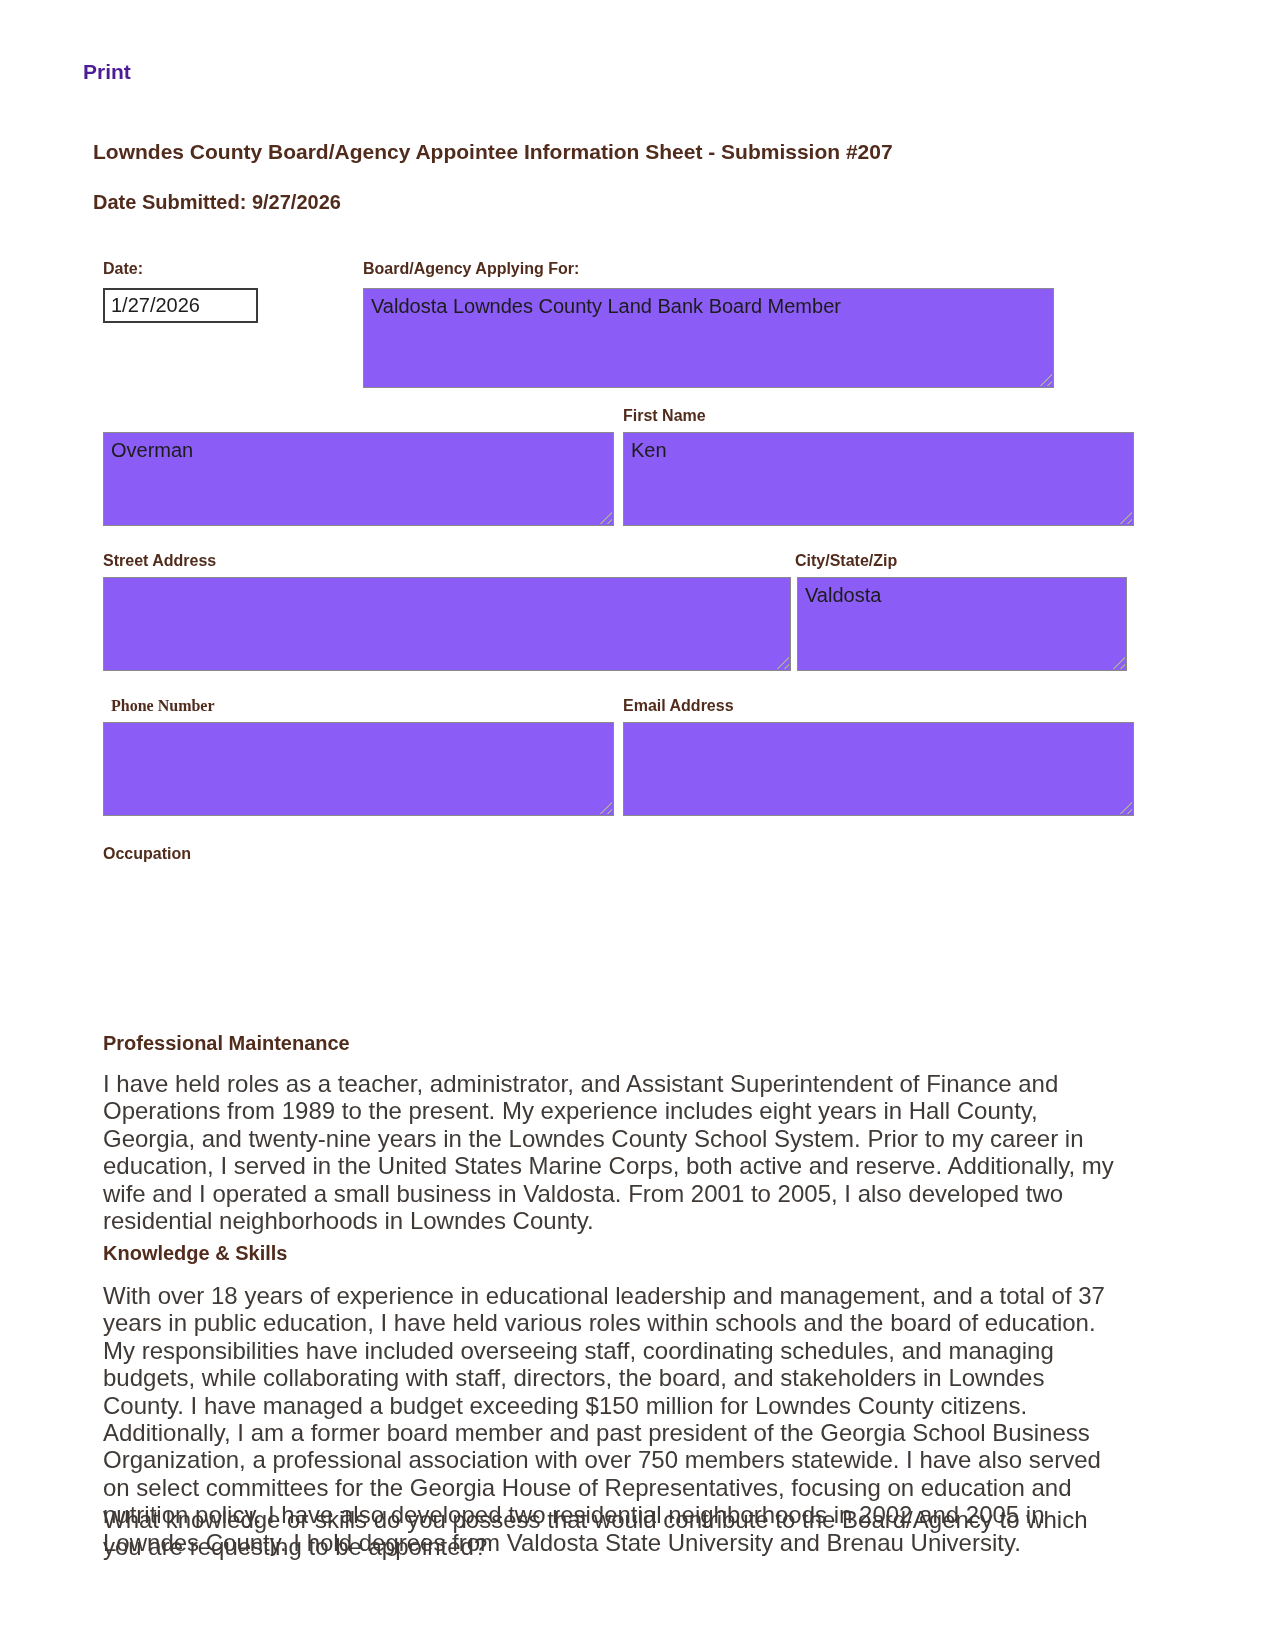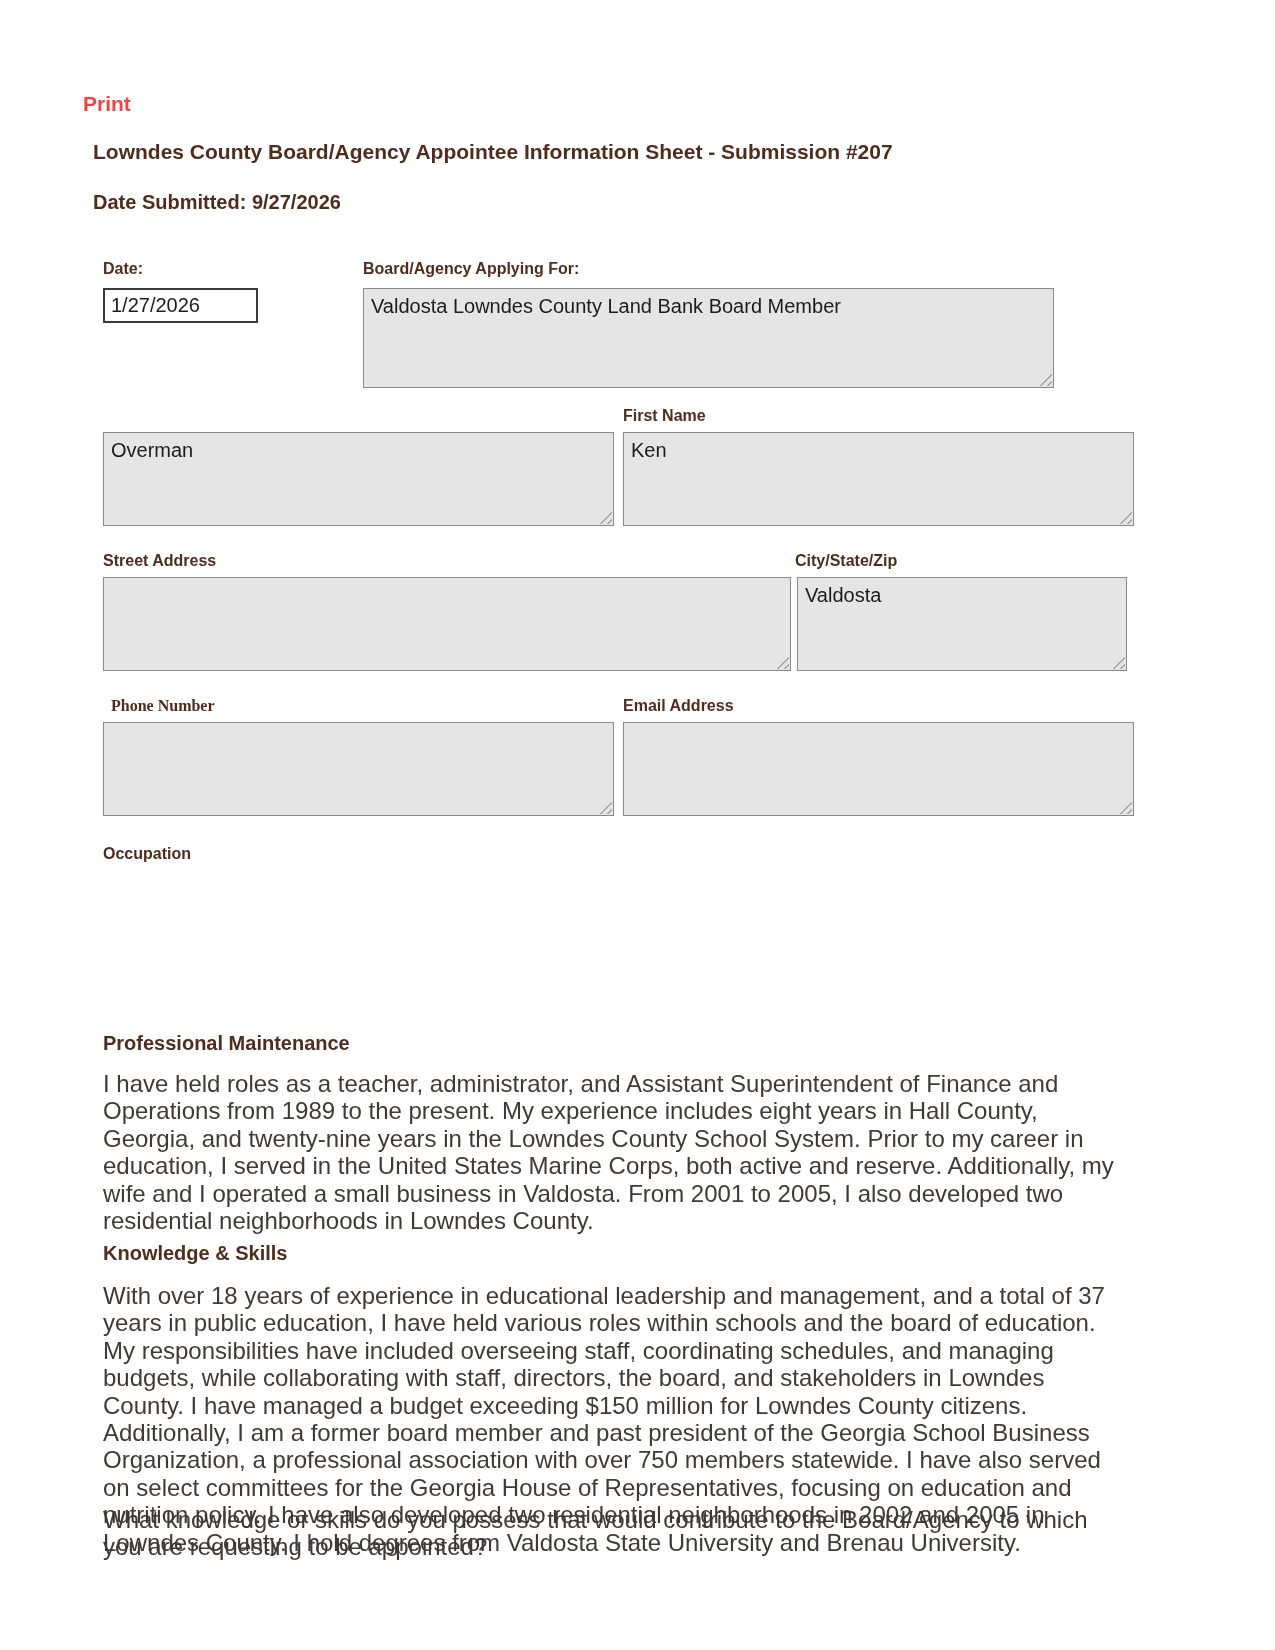--- a/index.html
+++ b/index.html
@@ -8,39 +8,39 @@
     width: 1275px; height: 1650px;
     font-family: "Liberation Sans", "DejaVu Sans", sans-serif;
     position: relative;
     overflow: hidden;
   }
   .page { position: relative; width: 1275px; height: 1650px; }
 
   .abs { position: absolute; }
 
   .print-label {
-    left: 83px; top: 92px;
-    font-size: 21px; font-weight: bold; color: #ef4444;
+    left: 83px; top: 60px;
+    font-size: 21px; font-weight: bold; color: #4c1d95;
     cursor: pointer;
   }
   .doc-title {
     left: 93px; top: 140px;
     font-size: 21px; font-weight: bold; color: #512c1d;
   }
   .date-submitted {
     left: 93px; top: 191px;
     font-size: 20px; font-weight: bold; color: #512c1d;
   }
 
   .field-label {
     font-size: 16px; font-weight: bold; color: #512c1d;
     white-space: nowrap;
   }
 
-  .box { position: absolute; background: #e5e5e5; }
+  .box { position: absolute; background: #8b5cf6; }
 
   .date-input {
     left: 103px; top: 288px; width: 155px; height: 35px;
     border: 2px solid #3a3a3a;
     font-family: "Liberation Sans", "DejaVu Sans", sans-serif;
     font-size: 20px; color: #1c1c1c;
     padding: 2px 6px;
     outline: none;
   }
 

